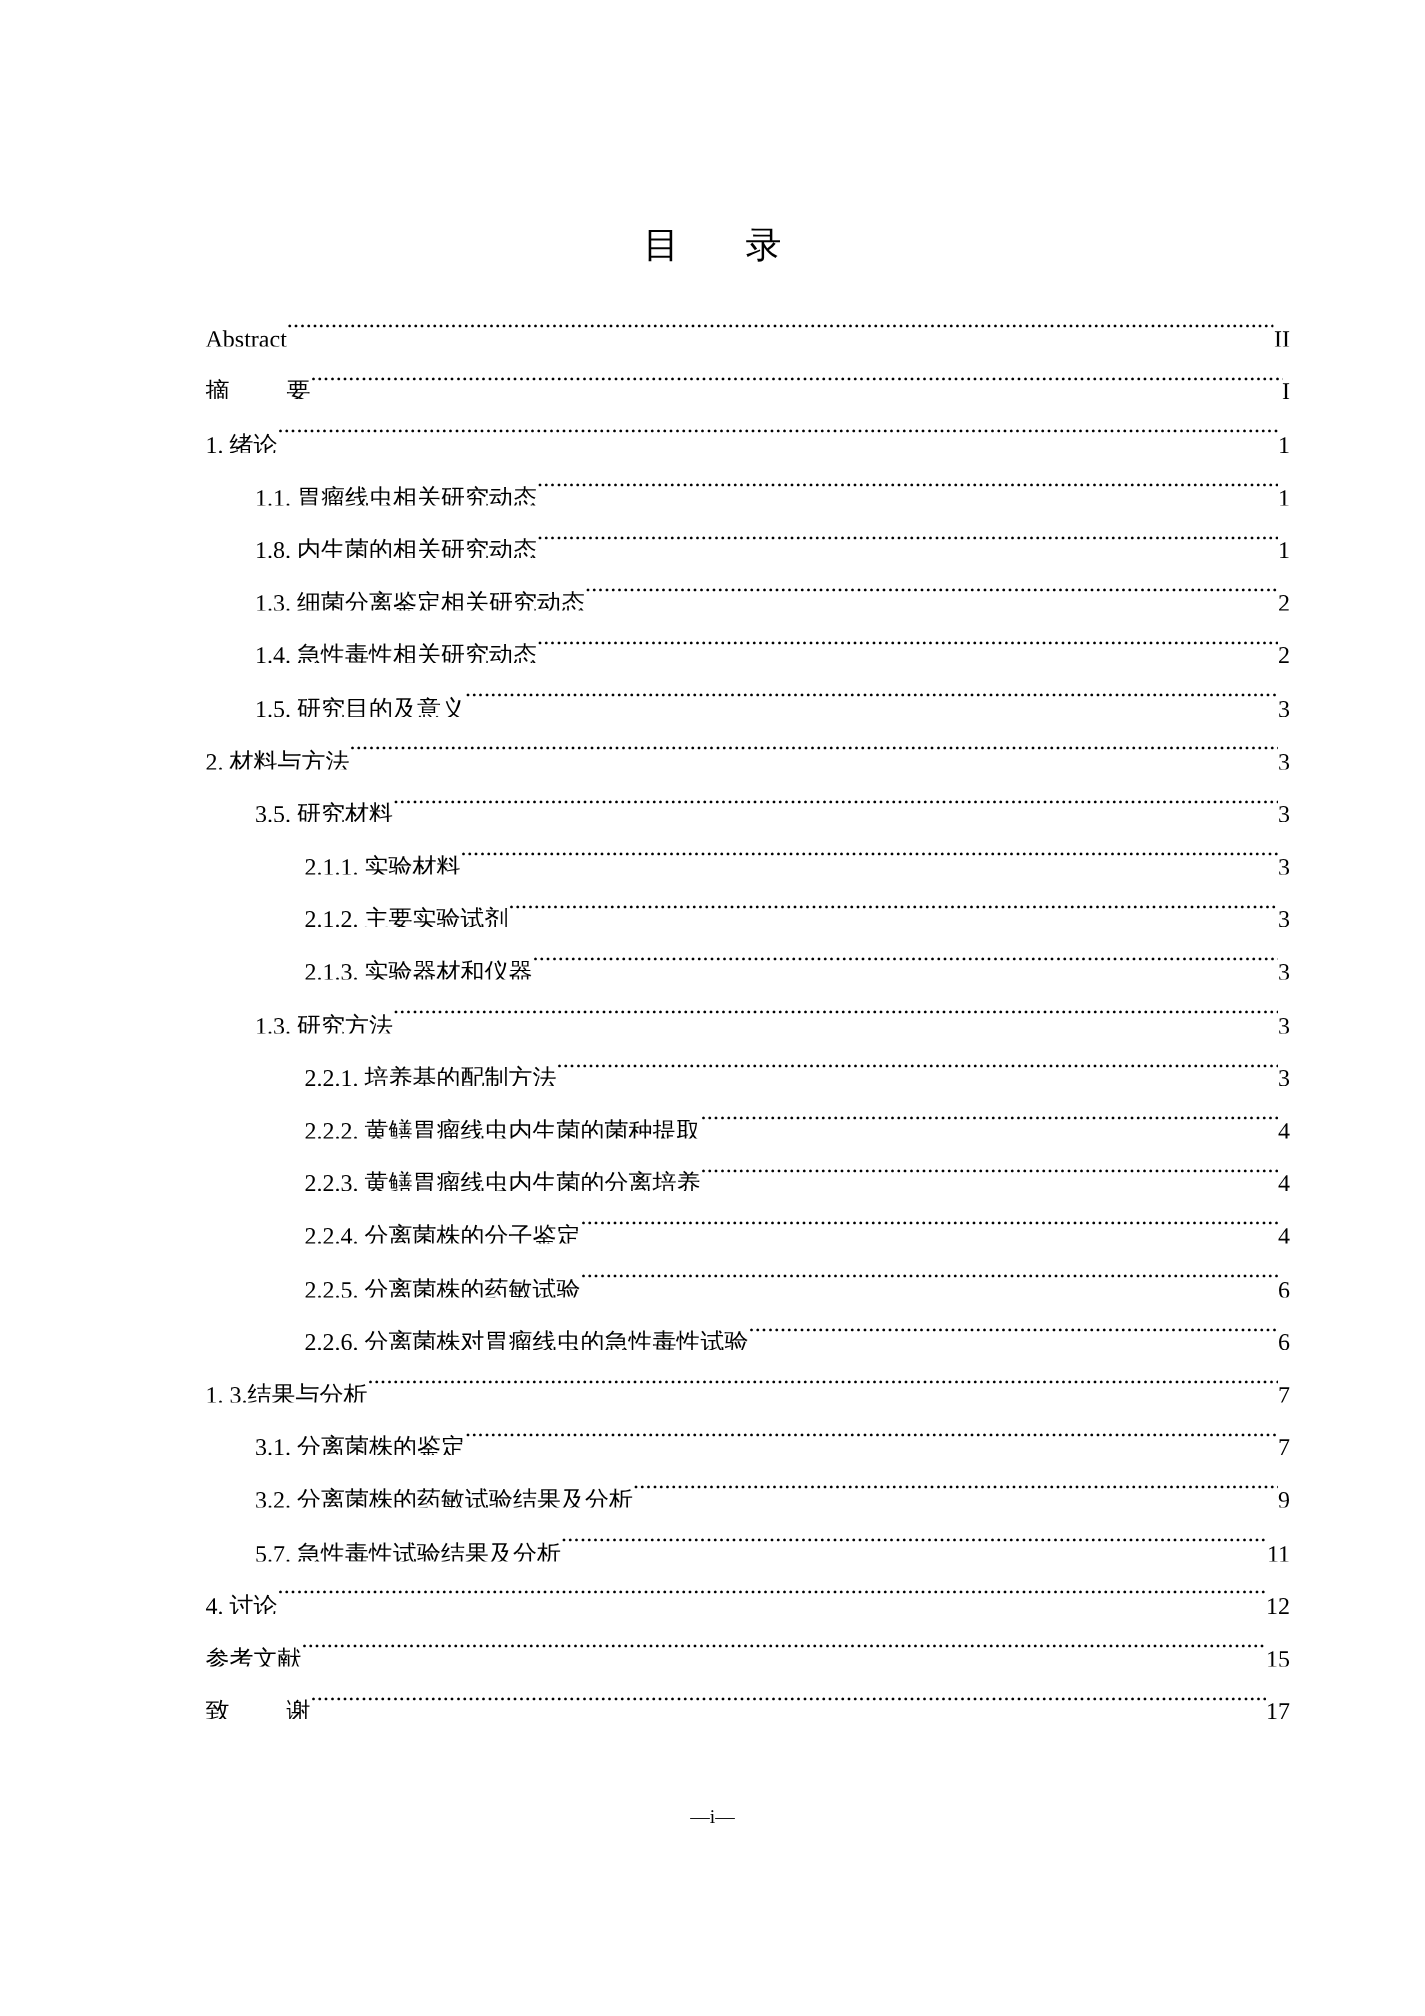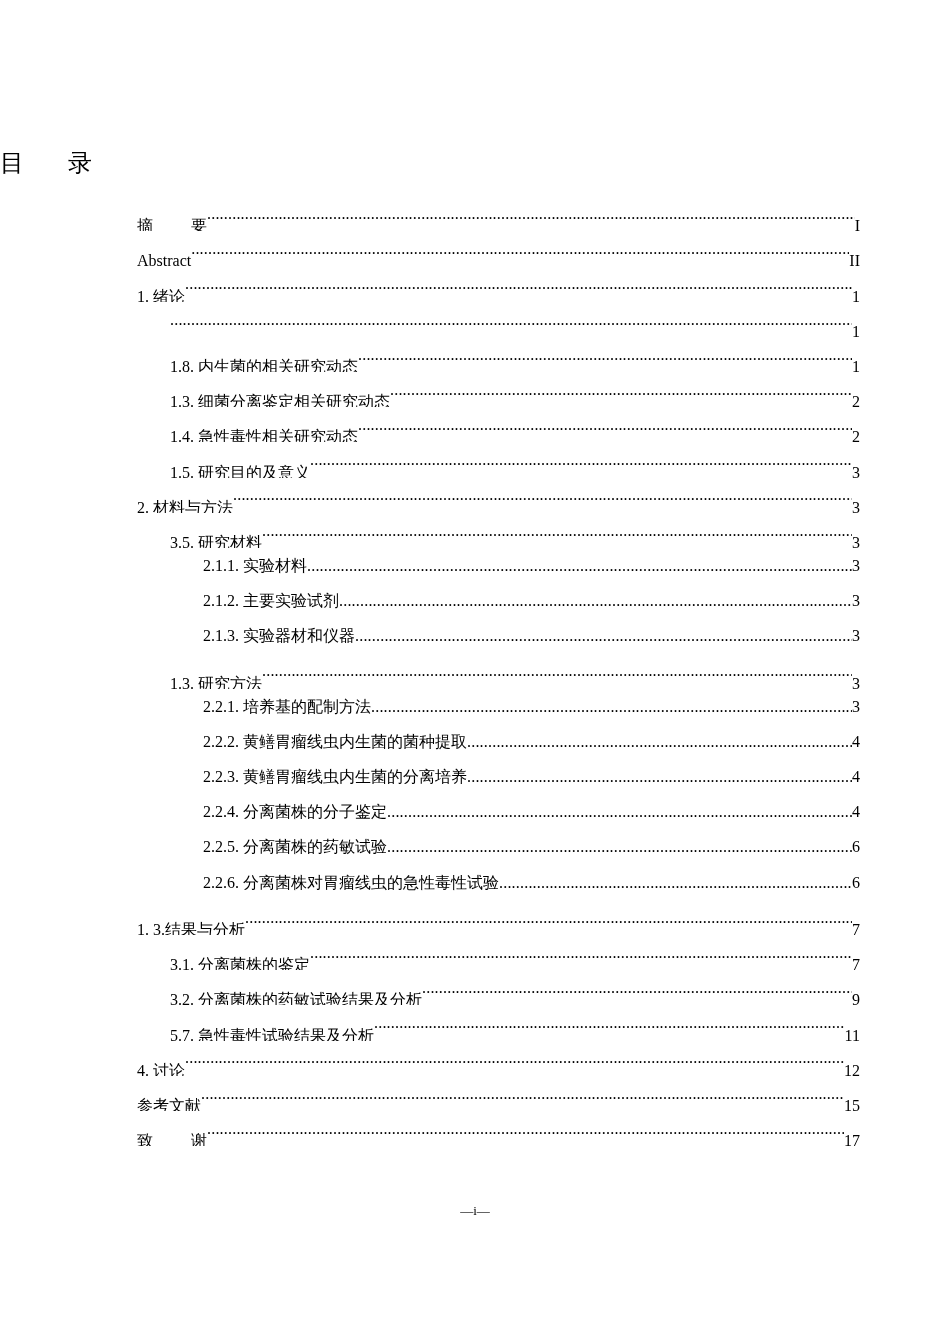--- a/index.html
+++ b/index.html
@@ -19,20 +19,21 @@
       position: absolute;
       left: 0; top: 0;
       width: 950px;
       height: 1344px;
     }
     .title {
       position: absolute;
       top: 147px;
       left: 0;
       width: 950px;
+      text-align: center;
       font-family: "DejaVu Sans", "Liberation Sans", sans-serif;
       font-size: 24px;
       line-height: 32px;
       letter-spacing: 0;
     }
     .title .ch { display: inline-block; }
     .title .gap { display: inline-block; width: 44px; }
     .toc {
       position: absolute;
       top: 196px;
@@ -42,21 +43,21 @@
     .row {
       display: flex;
       align-items: baseline;
       height: 35.2px;
       line-height: 35.2px;
       font-size: 16px;
       white-space: nowrap;
       overflow: hidden;
     }
     .row.l2 { padding-left: 33px; }
-    .row.l3 { padding-left: 66px; align-items: center; }
+    .row.l3 { padding-left: 66px; }
     .label { flex: 0 0 auto; }
     .label .sp { display: inline-block; width: 38px; }
     .leader {
       flex: 1 1 auto;
       overflow: hidden;
       position: relative;
       height: 35.2px;
     }
     .leader::before {
       content: "..........................................................................................................................................................................................................................................";
@@ -81,35 +82,36 @@
 </head>
 <body>
 
 <div class="page">
   <div class="title">
     <span class="ch">目</span><span class="gap"></span><span class="ch">录</span>
   </div>
 
   <div class="toc">
     <div class="row">
+      <span class="label">Abstract</span>
+      <span class="leader"></span>
+      <span class="pg">II</span>
+    </div>
+    <div class="row">
       <span class="label"><span>摘</span><span class="sp"></span><span>要</span></span>
       <span class="leader"></span>
       <span class="pg">I</span>
     </div>
     <div class="row">
-      <span class="label">Abstract</span>
-      <span class="leader"></span>
-      <span class="pg">II</span>
-    </div>
-    <div class="row">
       <span class="label">1. 绪论</span>
       <span class="leader"></span>
       <span class="pg">1</span>
     </div>
     <div class="row l2">
+      <span class="label">1.1. 胃瘤线虫相关研究动态</span>
       <span class="leader"></span>
       <span class="pg">1</span>
     </div>
     <div class="row l2">
       <span class="label">1.8. 内生菌的相关研究动态</span>
       <span class="leader"></span>
       <span class="pg">1</span>
     </div>
     <div class="row l2">
       <span class="label">1.3. 细菌分离鉴定相关研究动态</span>

